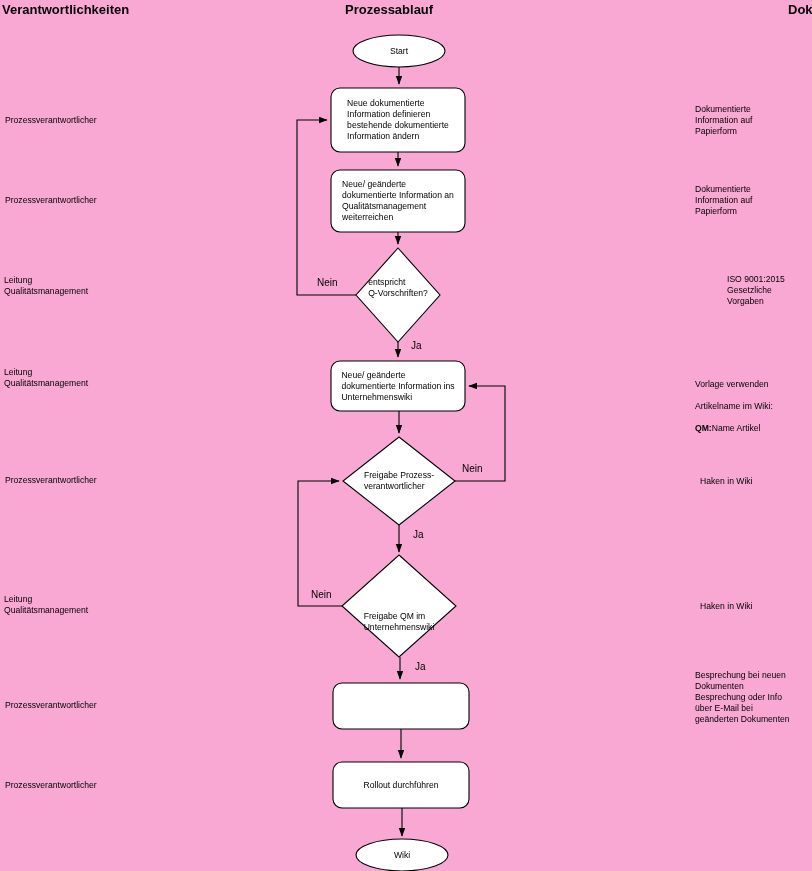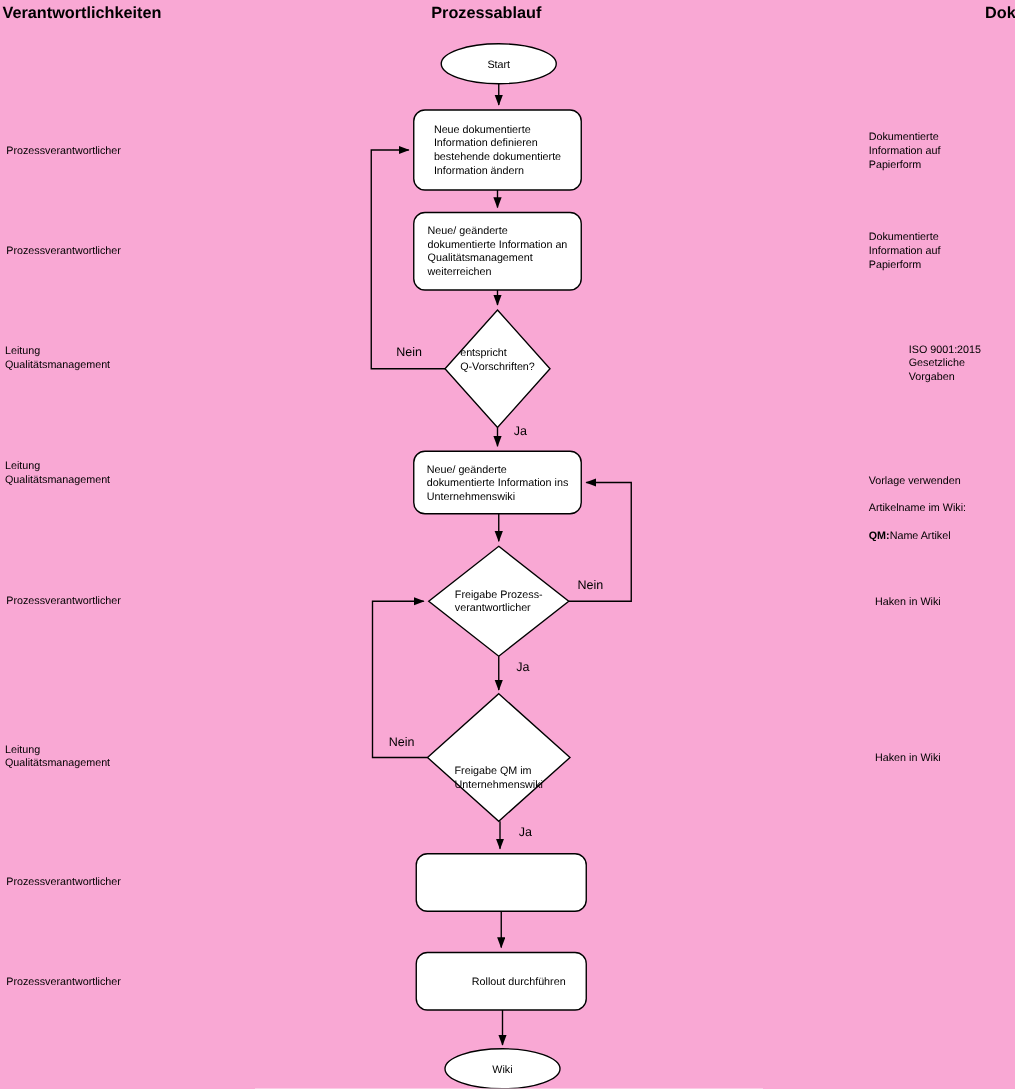--- a/index.html
+++ b/index.html
@@ -143,21 +143,21 @@
 weiterreichen</div>
   <div class="node-text" style="left:346px; top:273px; width:104px; height:30px;">entspricht
 Q-Vorschriften?</div>
   <div class="node-text" style="left:327px; top:361px; width:142px; height:50px;">Neue/ geänderte
 dokumentierte Information ins
 Unternehmenswiki</div>
   <div class="node-text" style="left:341px; top:466px; width:116px; height:30px;">Freigabe Prozess-
 verantwortlicher</div>
   <div class="node-text" style="left:341px; top:591px; width:116px; height:30px;margin-top:16px;">Freigabe QM im
 Unternehmenswiki</div>
-  <div class="node-text" style="left:333px; top:762px; width:136px; height:46px;padding-left:14px;">Rollout durchführen</div>
+  <div class="node-text" style="left:333px; top:762px; width:136px; height:46px;">Rollout durchführen</div>
   <div class="node-text" style="left:356px; top:839px; width:92px;  height:32px;">Wiki</div>
 
   <div class="edge-label" style="left:317px; top:277px;">Nein</div>
   <div class="edge-label" style="left:411px; top:340px;">Ja</div>
   <div class="edge-label" style="left:462px; top:463px;">Nein</div>
   <div class="edge-label" style="left:413px; top:529px;">Ja</div>
   <div class="edge-label" style="left:311px; top:589px;">Nein</div>
   <div class="edge-label" style="left:415px; top:661px;">Ja</div>
 
   <div class="role-label" style="left:5px;  top:115px;">Prozessverantwortlicher</div>
@@ -183,14 +183,19 @@
 Vorgaben</div>
 
   <div class="doc-label" style="left:695px; top:368px;">
     <div>Vorlage verwenden</div>
     <div>Artikelname im Wiki:</div>
     <div><span class="bold-part">QM:</span><span>Name Artikel</span></div>
   </div>
 
   <div class="doc-label" style="left:700px; top:476px;">Haken in Wiki</div>
   <div class="doc-label" style="left:700px; top:601px;">Haken in Wiki</div>
+  <div class="doc-label" style="left:695px; top:670px;">Besprechung bei neuen
+Dokumenten
+Besprechung oder Info
+über E-Mail bei
+geänderten Dokumenten</div>
 
 </div>
 
 </body></html>

